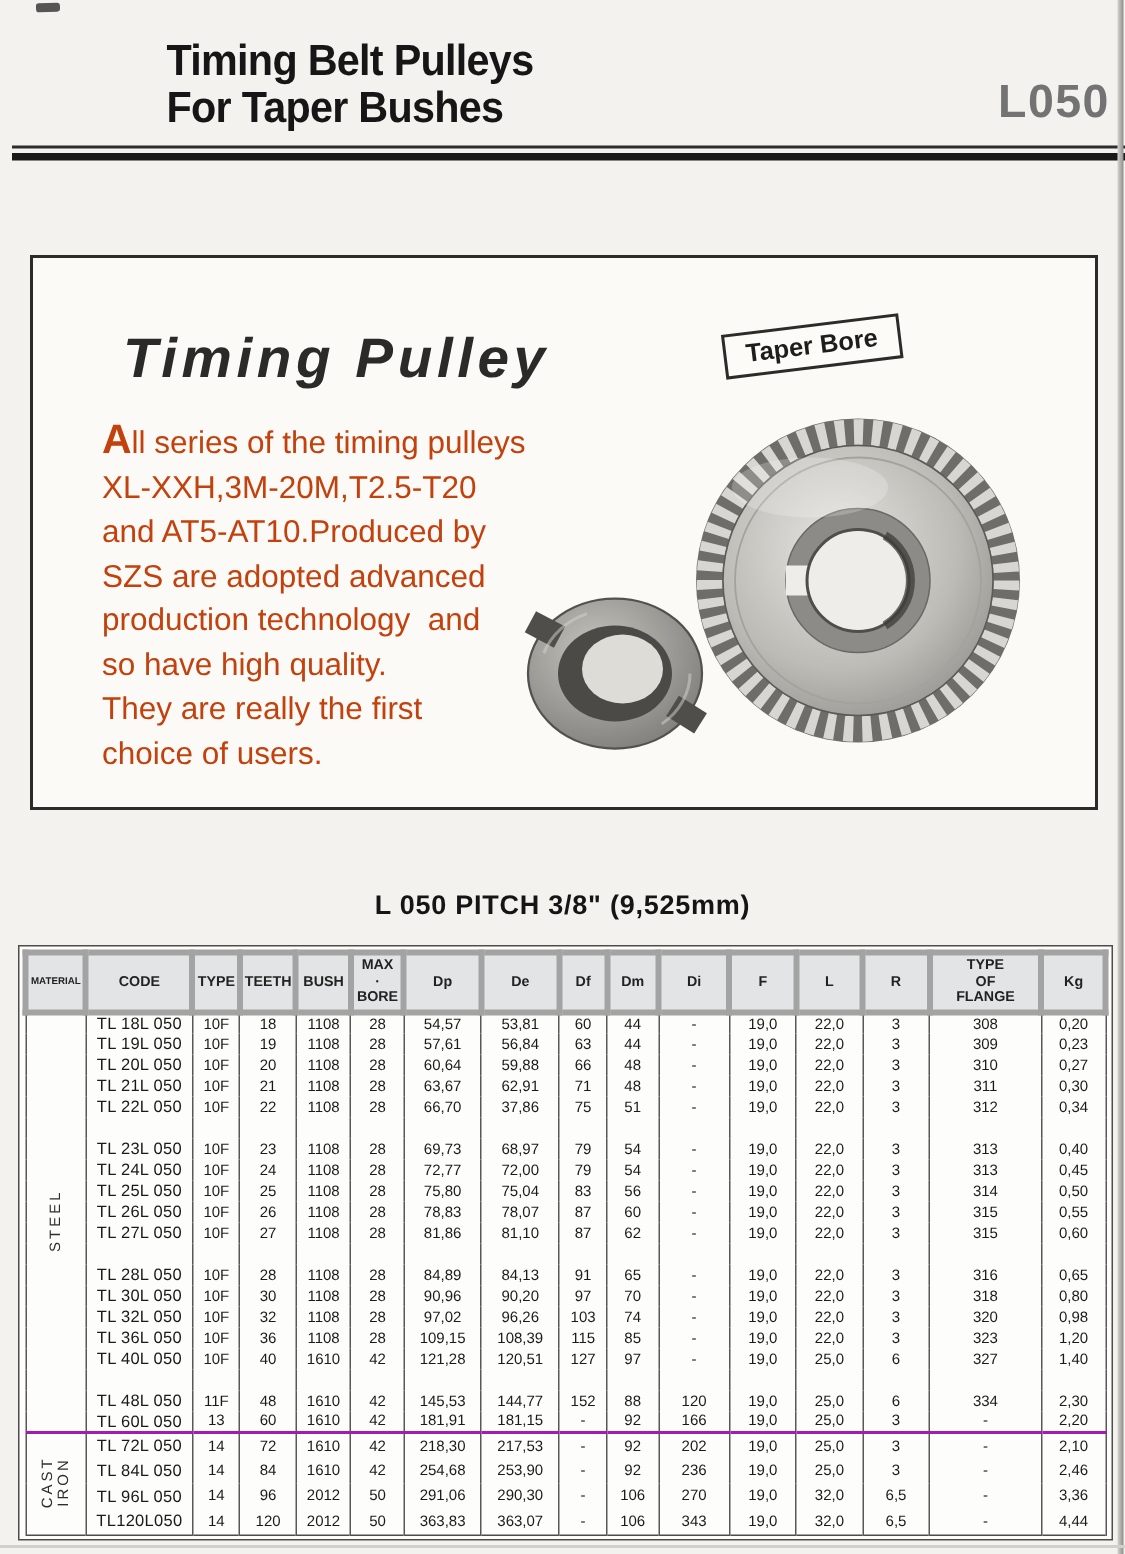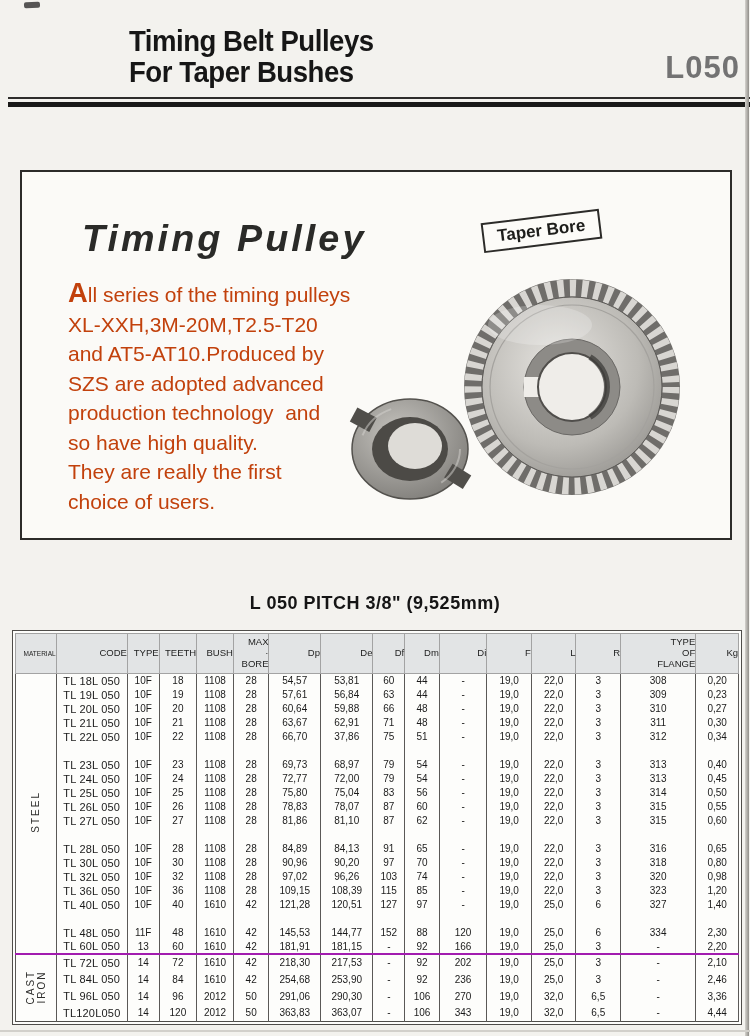--- a/index.html
+++ b/index.html
@@ -13,21 +13,21 @@
   *{box-sizing:border-box;margin:0;padding:0;}
   html,body{width:750px;height:1036px;}
   body{
     position:relative;
     background:var(--page-bg);
     font-family:"Liberation Sans", sans-serif;
     color:var(--ink);
     overflow:hidden;
   }
   
-  .page-header{position:absolute;left:129px;top:26px;}
+  .page-header{position:absolute;left:111px;top:26px;}
   .page-header .t-line{
     display:block;
     font-weight:bold;
     font-size:29px;
     line-height:31px;
     letter-spacing:-0.5px;
     transform:scaleX(0.95);
     transform-origin:left center;
     color:#161616;
   }
@@ -72,24 +72,24 @@
     position:absolute;left:0;top:593px;width:750px;
     text-align:center;font-size:18px;font-weight:bold;letter-spacing:0.5px;color:#151515;
   }
   .table-wrap{
     position:absolute;left:12px;top:630px;width:730px;
     border:1px solid var(--border);
     padding:2px;background:#fdfdfb;
   }
   table.spec{width:100%;border-collapse:collapse;border:1px solid var(--border);table-layout:fixed;}
   table.spec th{
-    border:1px solid #a3a3a3;
+    border:4px solid #a3a3a3;
     background:var(--header-bg);
-    font-size:9.5px;font-weight:normal;color:#222;
-    text-align:right;vertical-align:middle;
+    font-size:9.5px;font-weight:bold;color:#222;
+    text-align:center;vertical-align:middle;
     height:40px;line-height:1.15;
     white-space:pre-line;
   }
   table.spec th.small-h{font-size:6.5px;}
   table.spec td{
     border-left:1px solid #5a5856;border-right:1px solid #5a5856;
     font-size:10px;color:#1a1a1a;text-align:center;vertical-align:middle;
     height:14px;padding:0;overflow:hidden;
   }
   table.spec tr.gap-row td{height:14px;}

